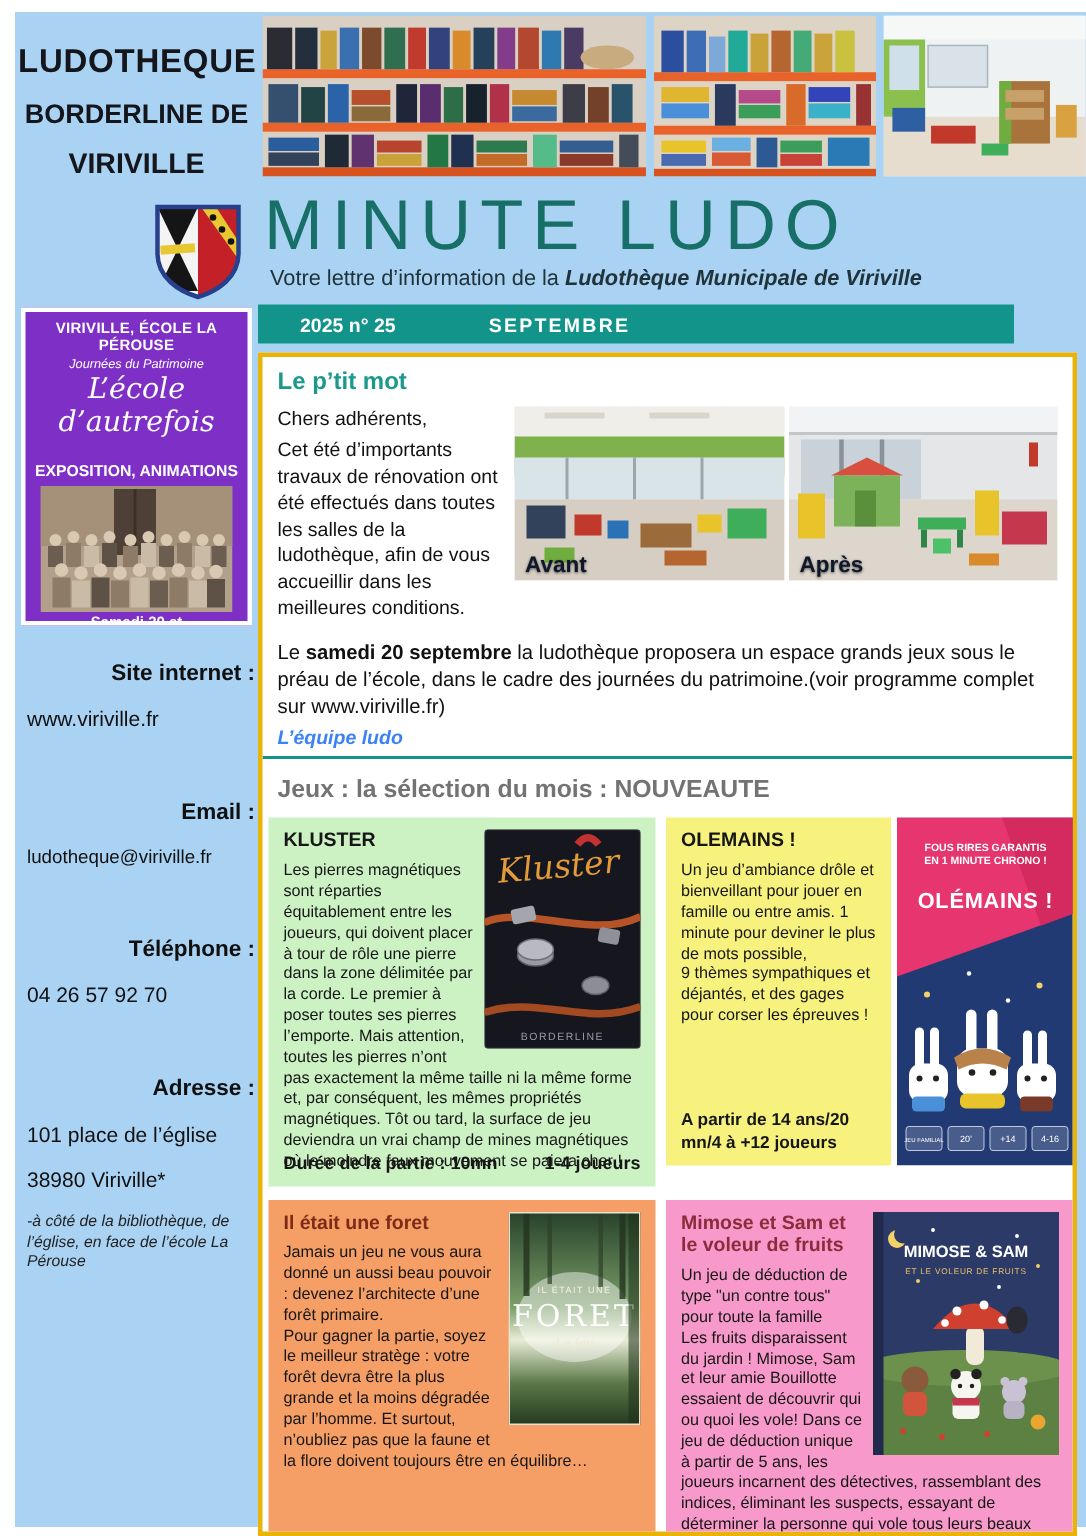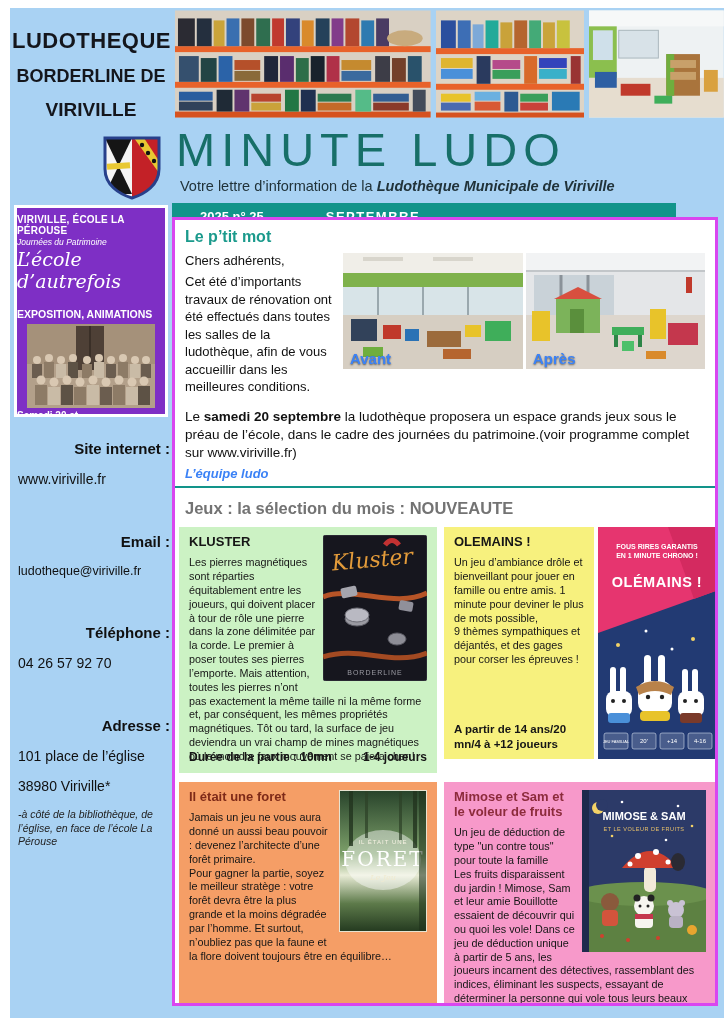--- a/index.html
+++ b/index.html
@@ -23,44 +23,44 @@
   .mast-title { position:absolute; left:176px; top:122px; font-size:47px; letter-spacing:6px; color:#176f68; font-weight:normal; margin:0; }
   .mast-sub { position:absolute; left:180px; top:178px; font-size:14.5px; color:#21333a; }
   .mast-sub b { font-style:italic; }
 
   
   .issue-bar { position:absolute; left:172px; top:203px; width:504px; height:26px; background:#12948a; color:#fff; display:flex; align-items:center; font-weight:bold; font-size:13px; }
   .issue-bar .issue { margin-left:28px; }
   .issue-bar .month { margin-left:62px; letter-spacing:1.5px; }
 
   
-  .poster { position:absolute; left:14px; top:205px; width:154px; height:212px; background:#7e2fc5; border:3px solid #fff; color:#fff; overflow:hidden; }
+  .poster { position:absolute; left:14px; top:205px; width:154px; height:212px; background:#7e2fc5; border:3px solid #fff; color:#fff; text-align:center; overflow:hidden; }
   .poster-line1 { font-size:10px; font-weight:bold; margin-top:6px; letter-spacing:.2px; }
   .poster-line2 { font-size:8.5px; font-style:italic; margin-top:1px; }
   .poster-script { font-family:"DejaVu Serif", serif; font-style:italic; font-size:19px; margin-top:1px; }
   .poster-line3 { font-size:10.5px; font-weight:bold; margin-top:16px; }
   .poster-photo { margin:4px auto 2px; display:block; }
   .poster-dates { font-size:10px; font-weight:bold; white-space:pre-line; line-height:1.25; }
 
   
   .contact { position:absolute; left:18px; top:440px; width:152px; color:#101010; }
   .c-label { font-size:15px; font-weight:bold; margin:0 0 14px;text-align:right; }
   .c-value { font-size:14px; margin:0 0 46px; }
   .c-value.tight { margin:0 0 14px; }
   .c-email { font-size:12.5px; }
   .c-foot { font-size:10.5px; font-style:italic; line-height:1.3; margin-top:4px; color:#222; }
 
   
-  .main-box { position:absolute; left:172px; top:217px; width:546px; height:789px; background:#fff; border:3px solid #d946ef; padding:6px 2px; overflow:hidden; }
+  .main-box { position:absolute; left:172px; top:235px; width:546px; height:789px; background:#fff; border:3px solid #eab308; padding:6px 2px; overflow:hidden; }
   .inner { padding:0 8px; }
   .ptit { color:#1b9a8c; font-size:16px; font-weight:bold; margin:2px 0 7px; }
   .edit-wrap { font-size:13px; color:#111; }
   .photo-pair { float:right; width:362px; display:flex; gap:3px; margin:0 0 6px 8px; }
   .photo-pair figure { position:relative; margin:0; }
-  .photo-label { position:absolute; left:7px; bottom:5px; color:#3b82f6; font-weight:bold; font-size:15px; text-shadow:0 1px 2px rgba(0,0,0,.6); }
+  .photo-label { position:absolute; left:7px; bottom:5px; color:#0f172a; font-weight:bold; font-size:15px; text-shadow:0 1px 2px rgba(0,0,0,.6); }
   .greeting { margin:0 0 5px; }
   .edit-text { margin:0; line-height:1.35; }
   .announce { clear:both; margin:12px 0 4px; font-size:13.5px; line-height:1.35; color:#111; }
   .signature { font-weight:bold; font-style:italic; font-size:13px; margin:4px 0 5px; color:#3b82f6; }
   .rule { border:none; border-top:2px solid #12948a; margin:2px -2px 0; }
   .sel-heading { color:#737373; font-size:16.5px; font-weight:bold; margin:11px 0 9px; }
 
   
   .games { display:grid; grid-template-columns:258px 272px; gap:9px 7px; padding-left:2px; }
   .card { position:relative; padding:8px 10px 28px; font-size:10.8px; line-height:1.28; color:#161616; }

